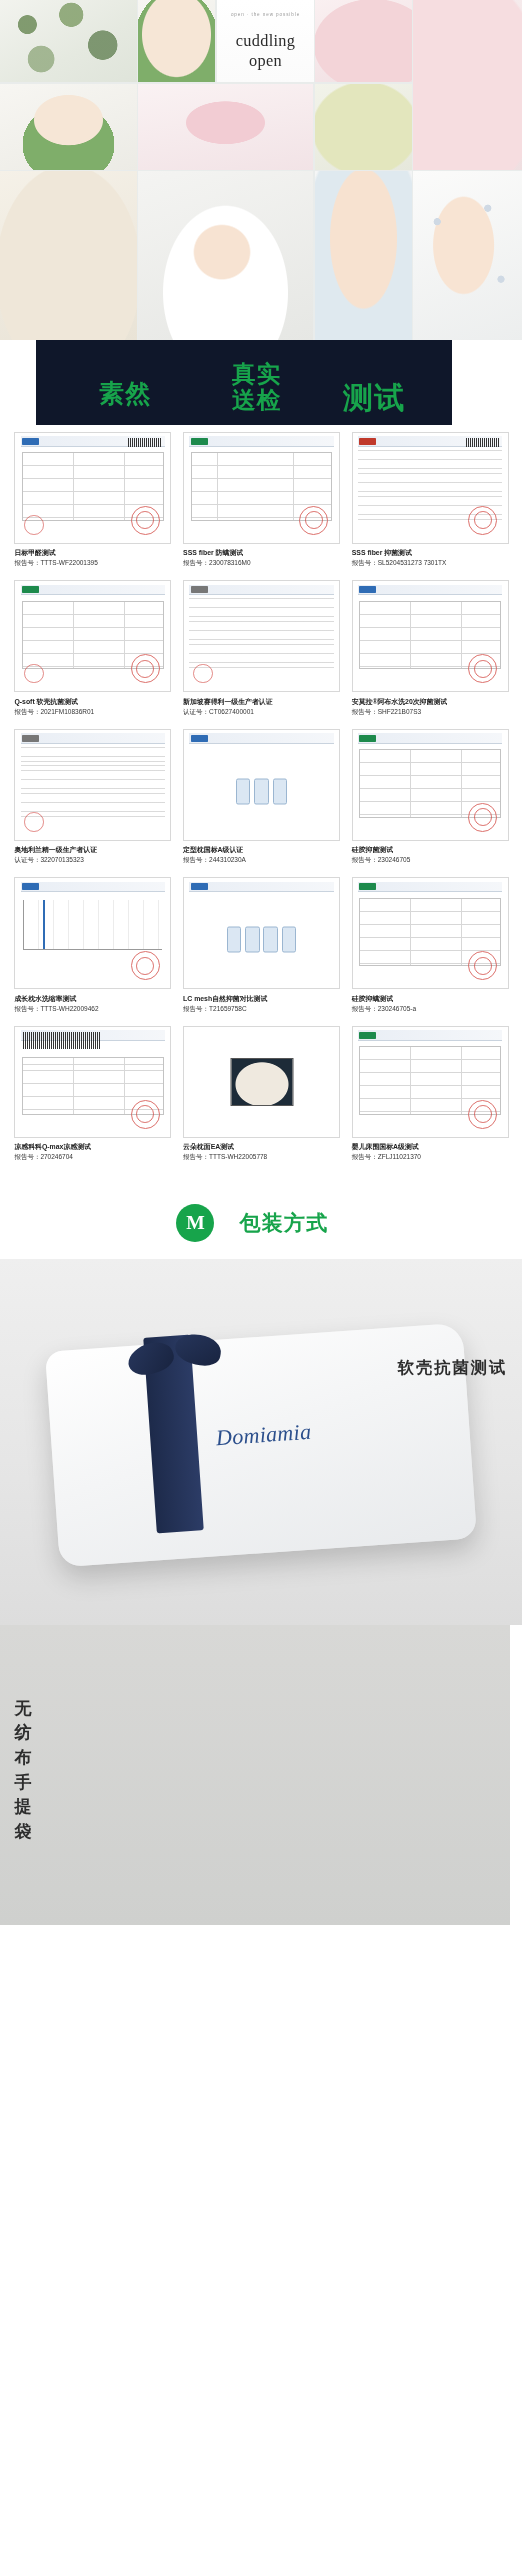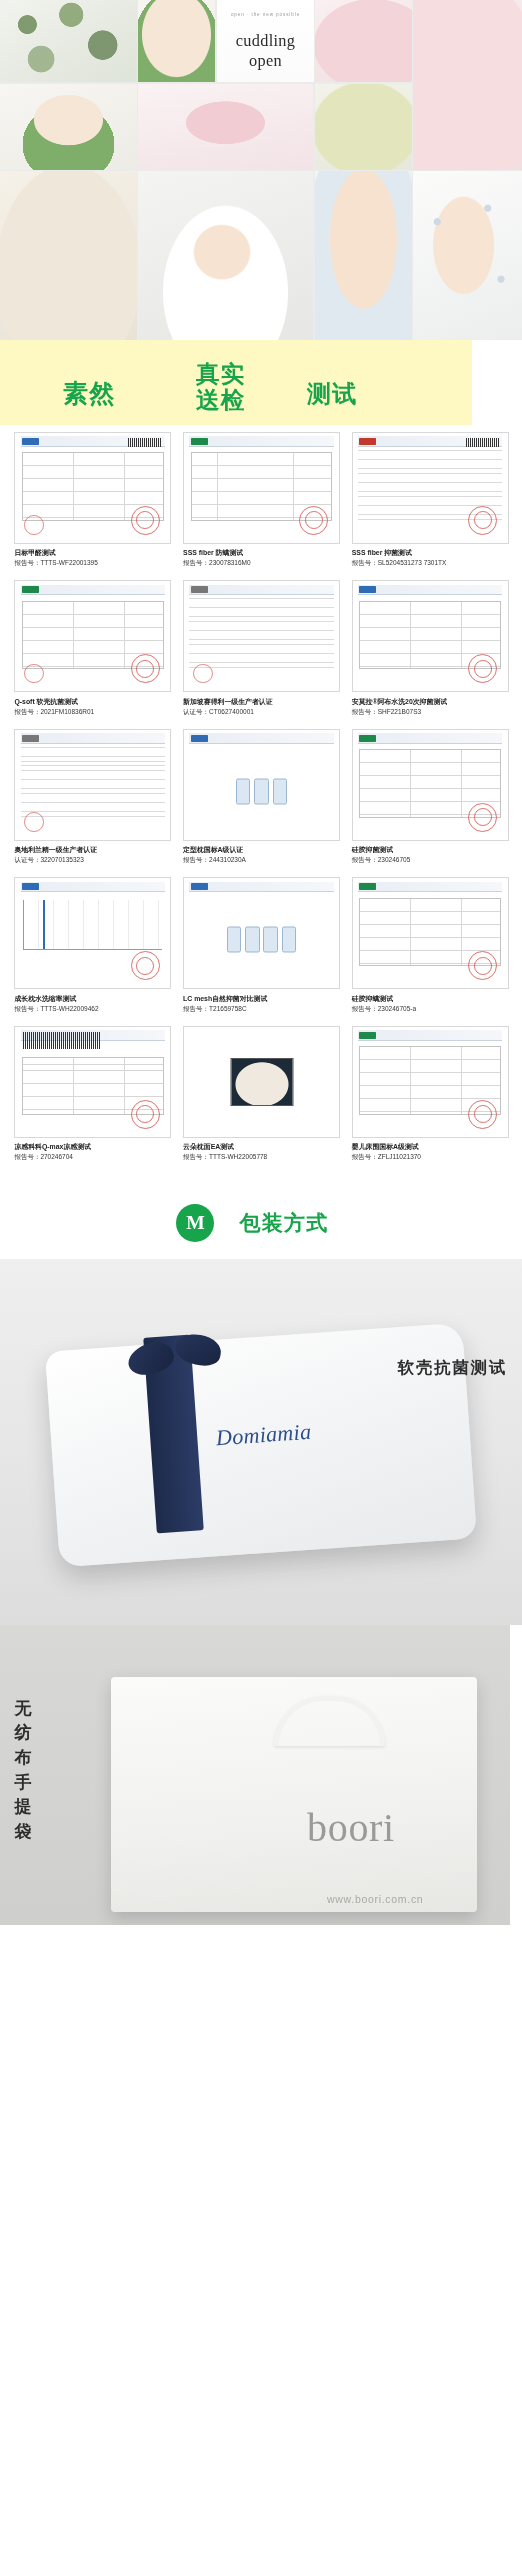--- a/index.html
+++ b/index.html
@@ -105,37 +105,38 @@
     font-family: "Liberation Serif", serif;
     font-size: 16.3px;
     line-height: 1.22;
     color: #2b2b2b;
     text-align: center;
     letter-spacing: 0.3px;
   }
 
   
   .test-heading {
-    width: 472px;
+    width: 416px;
     padding: 30px 0 22px;
     text-align: center;
-    background: #fef9c3;
+    background: #0f172a;
     position: relative;
     height: 85px;
+    margin-left: 36px;
   }
   .th-word {
     position: absolute;
     font-weight: 700;
     color: #17a44b;
     font-family: "Liberation Sans", sans-serif;
   }
   .th-1 { left: 63px;  top: 37px; font-size: 25px; letter-spacing: 1.3px; }
   .th-2 { left: 196px; top: 18.3px; font-size: 23.5px; letter-spacing: 1.3px; }
   .th-3 { left: 196px; top: 44px; font-size: 23.5px; letter-spacing: 1.3px; }
-  .th-4 { left: 307px; top: 38px; font-size: 24px; letter-spacing: 1.3px; }
+  .th-4 { left: 307px; top: 38px; font-size: 30px; letter-spacing: 1.3px; }
 
   
   .cert-grid {
     width: 523px;
     padding: 6.5px 14.4px 19.6px;
     display: grid;
     grid-template-columns: repeat(3, 1fr);
     column-gap: 11.8px;
     row-gap: 11.8px;
     background: #ffffff;
@@ -647,21 +648,16 @@
     <div class="pack-bow">
         <span></span>
         <span></span>
       </div>
     <div class="pack-brand">Domiamia</div>
     <div class="pack-note-r">软壳抗菌测试</div>
   </div>
 
   <div class="pack-photo2">
     <div class="pack-note-l">无纺布手提袋</div>
-    <div class="tote">
-      <div class="tote-handle"></div>
-      <div class="tote-brand">boori</div>
-      <div class="tote-url">www.boori.com.cn</div>
-    </div>
   </div>
 
 </div>
 
 
 </body></html>

